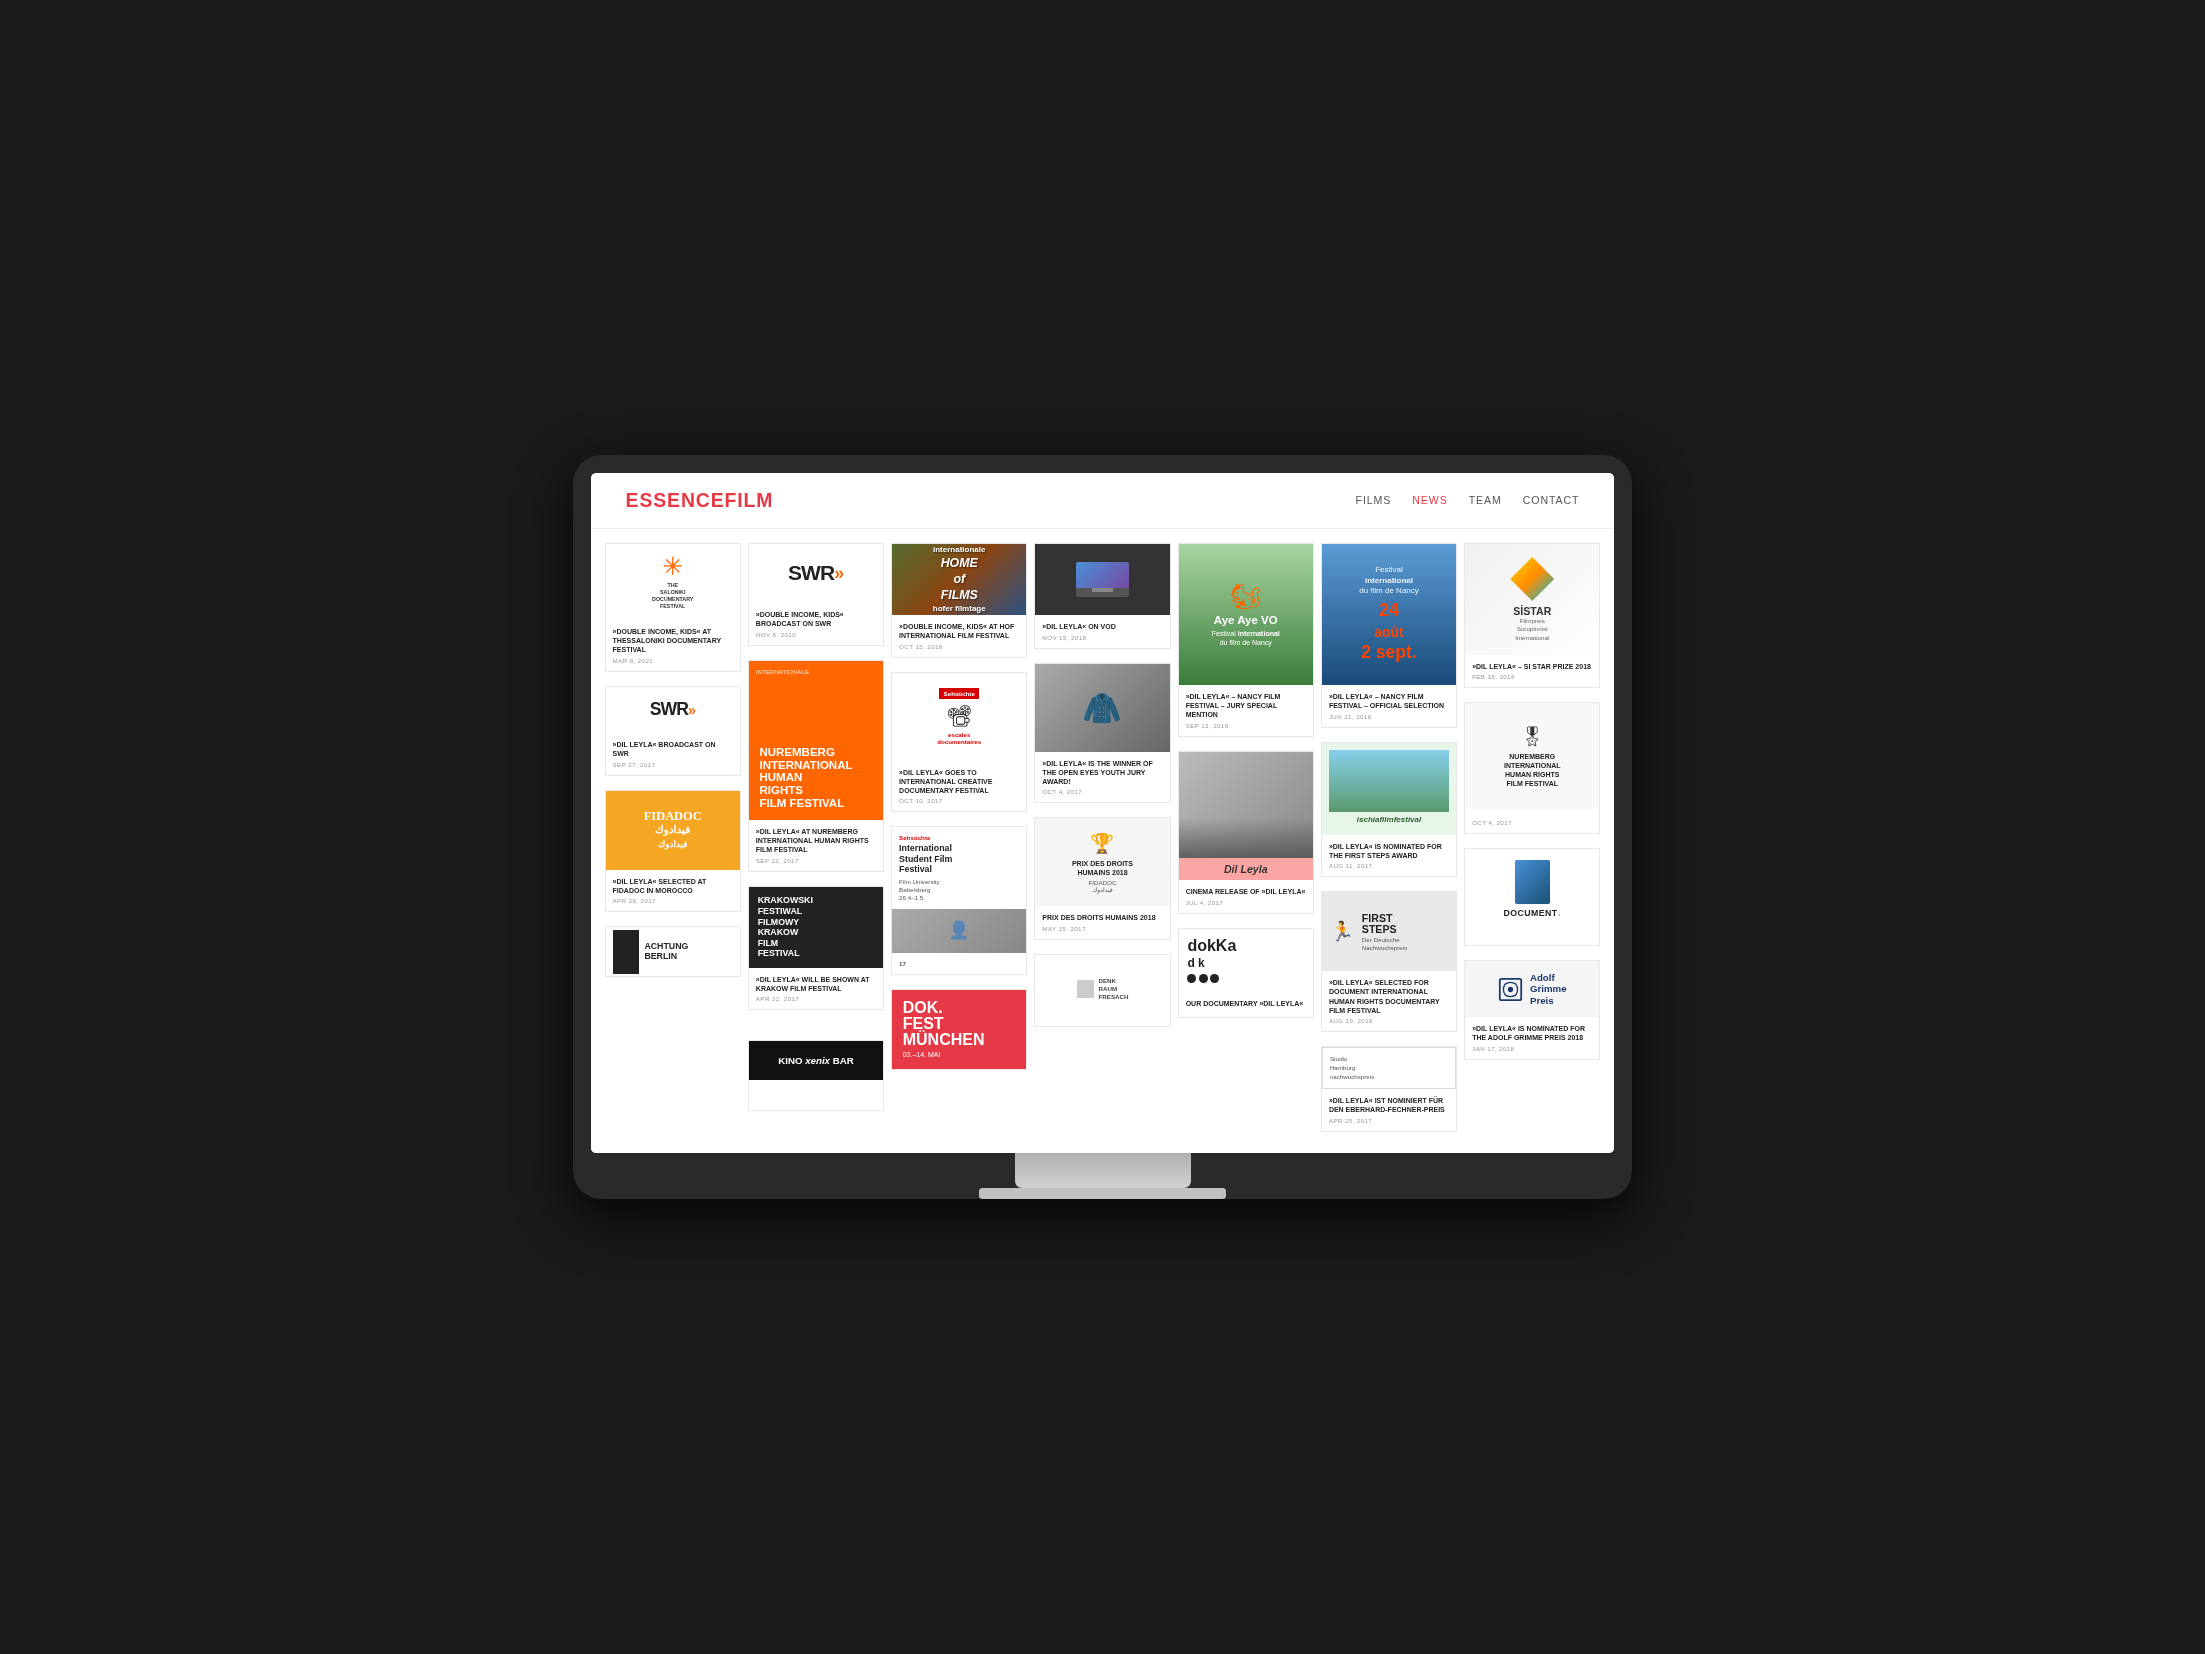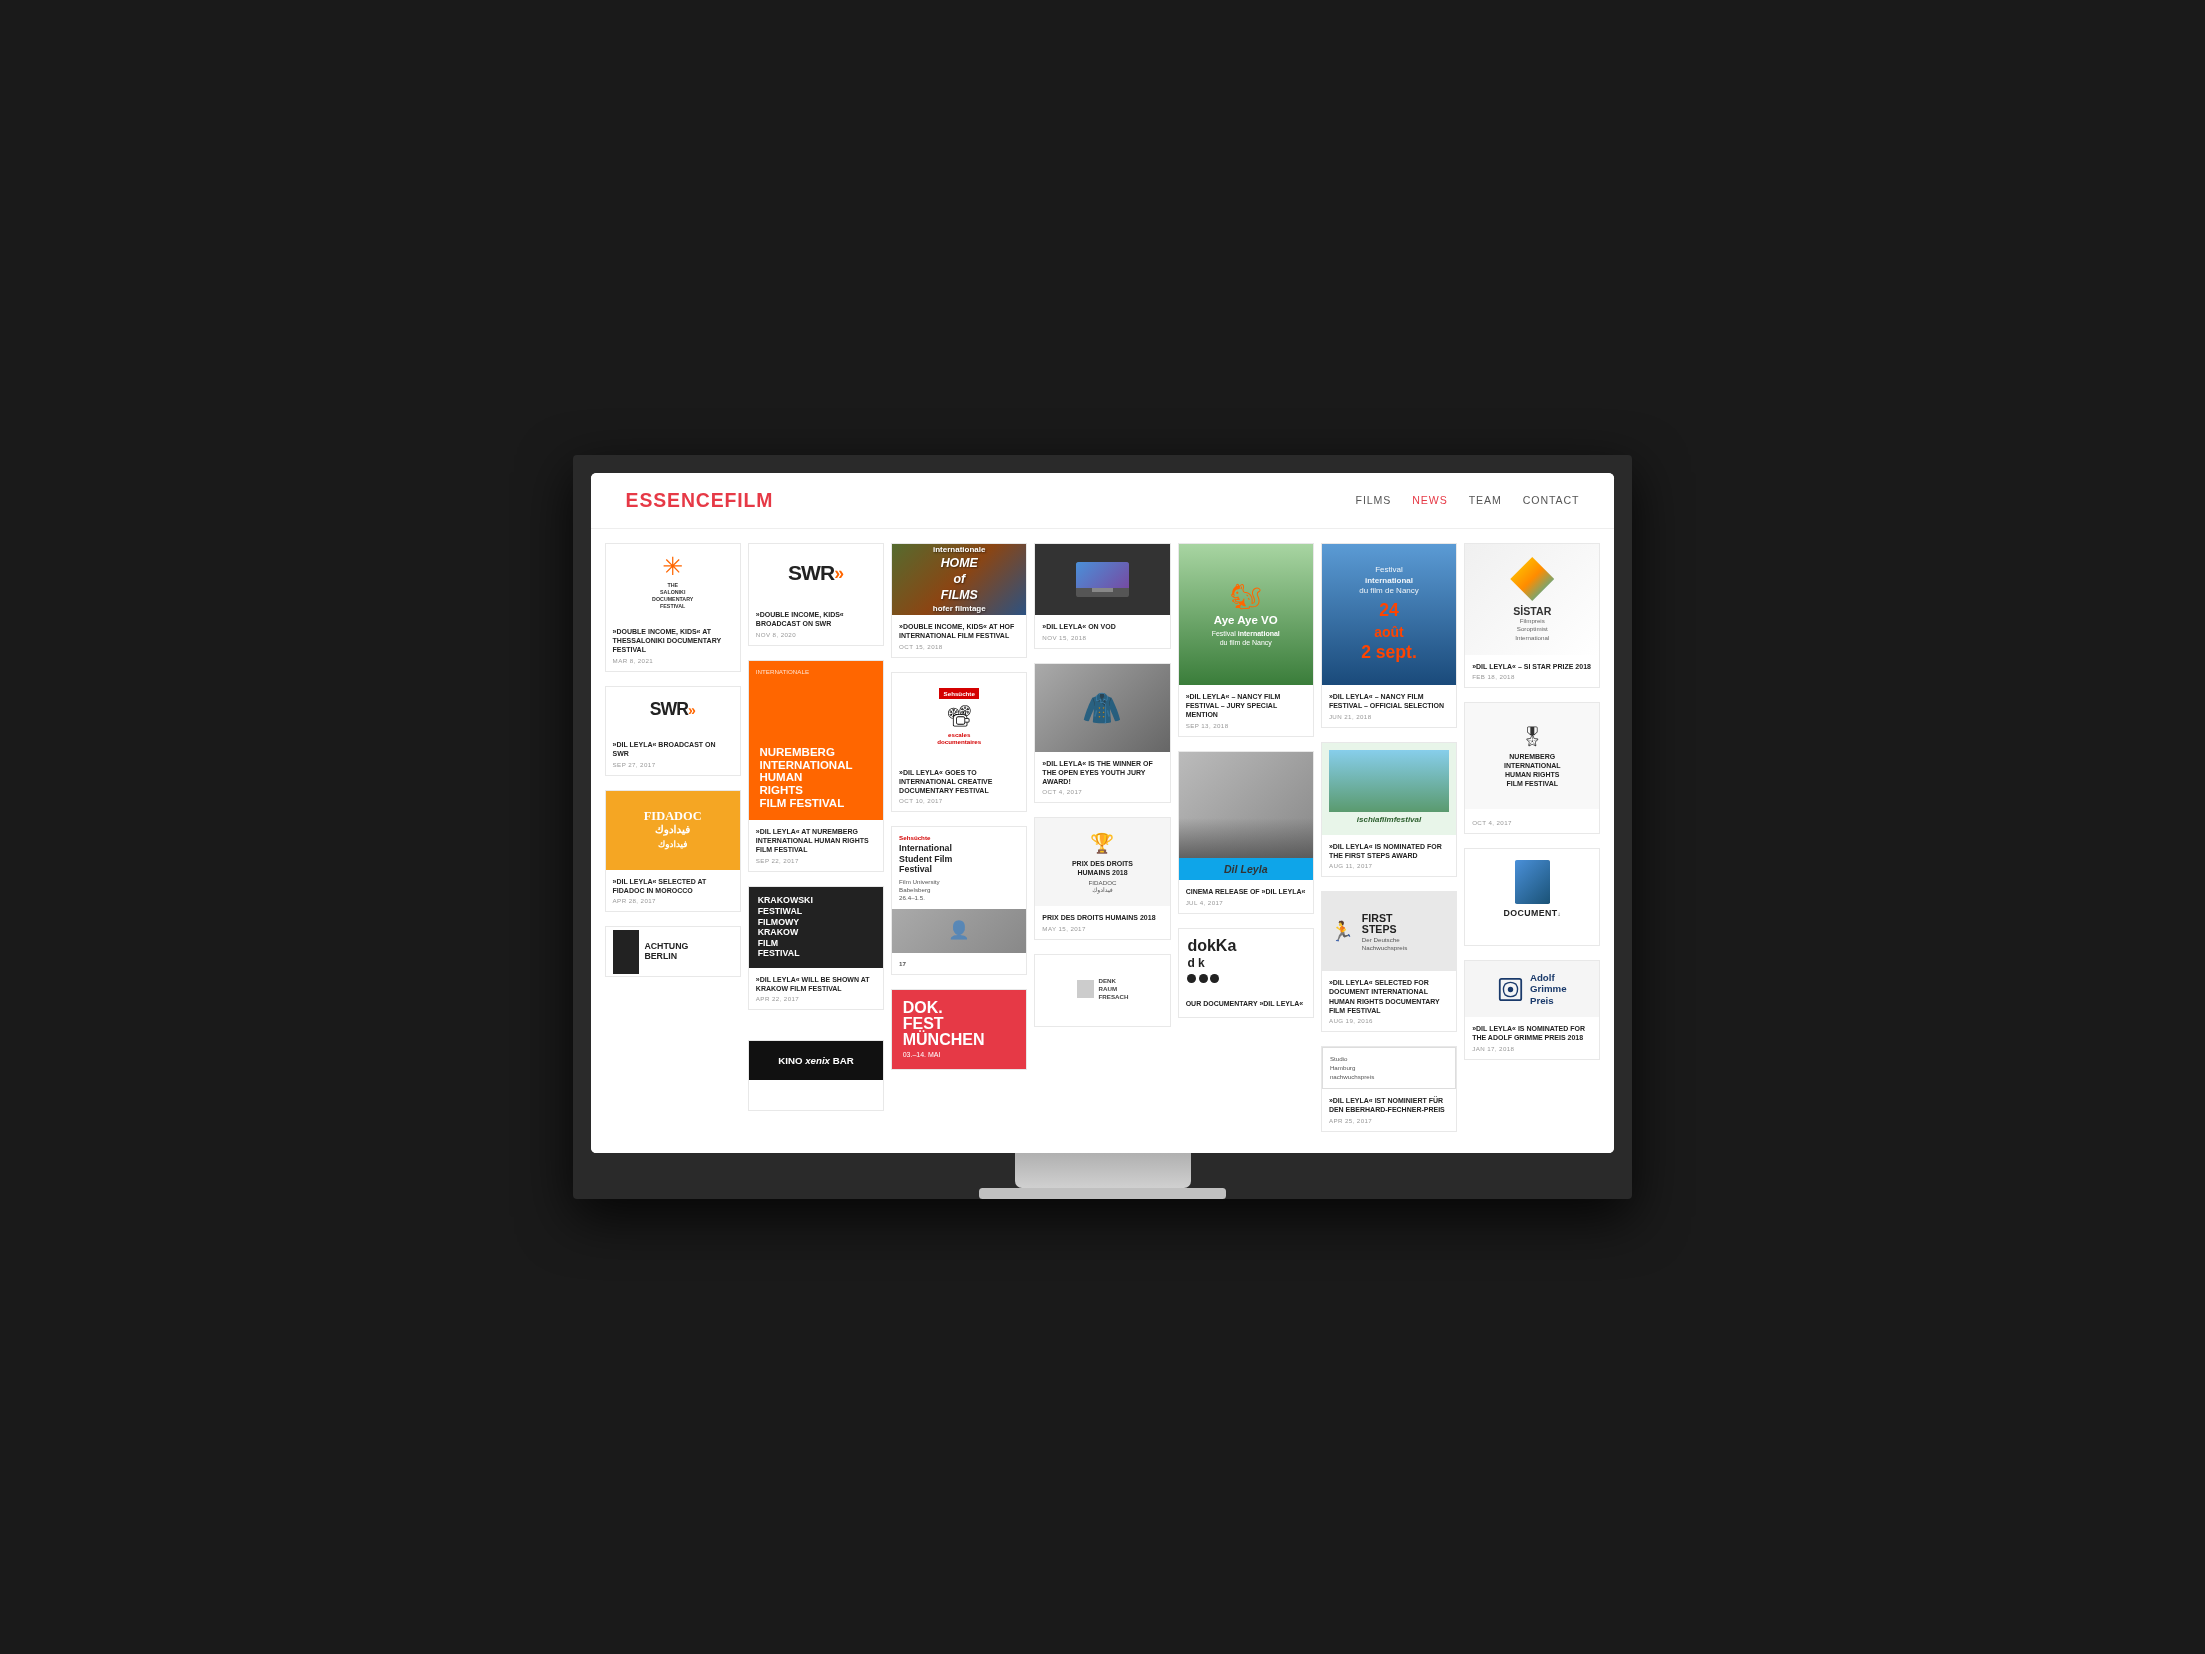--- a/index.html
+++ b/index.html
@@ -8,21 +8,21 @@
       display: flex;
       justify-content: center;
       align-items: center;
       min-height: 100vh;
       font-family: Arial, sans-serif;
     }
 
     .monitor-outer {
       width: 1059px;
       background: #2a2a2a;
-      border-radius: 4px;
+      border-radius: 28px;
       padding: 17.6px 17.6px 0 17.6px;
       box-shadow: 0 17.6px 53px rgba(0,0,0,0.8);
     }
 
     .monitor-screen {
       background: #fff;
       border-radius: 5.3px;
       overflow: hidden;
     }
 
@@ -331,21 +331,21 @@
           <div class="card-body">
             <div class="card-title">»DIL LEYLA« – NANCY FILM FESTIVAL – JURY SPECIAL MENTION</div>
             <div class="card-date">SEP 13, 2018</div>
           </div>
         </div>
 
         <div class="card">
           <div style="height:106px; background:linear-gradient(135deg,#bbb,#888); display:flex; align-items:flex-end; overflow:hidden;">
             <div style="width:100%; height:40px; background:linear-gradient(180deg, transparent, rgba(80,80,80,0.8));"></div>
           </div>
-          <div style="background:#0ea5e9; padding:5.3px; text-align:center;">
+          <div style="background:#fca5a5; padding:5.3px; text-align:center;">
             <div style="font-size:10.6px; font-weight:700; color:#333; font-style:italic;">Dil Leyla</div>
           </div>
           <div class="card-body">
             <div class="card-title">CINEMA RELEASE OF »DIL LEYLA«</div>
             <div class="card-date">JUL 4, 2017</div>
           </div>
         </div>
 
         <div class="card">
           <div style="background:#fff; padding:8.8px;">

